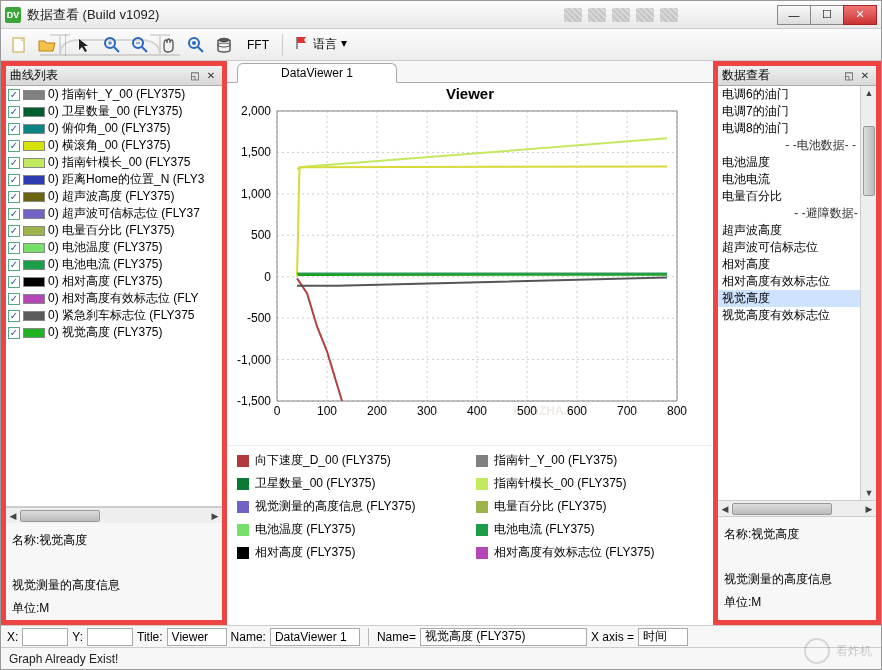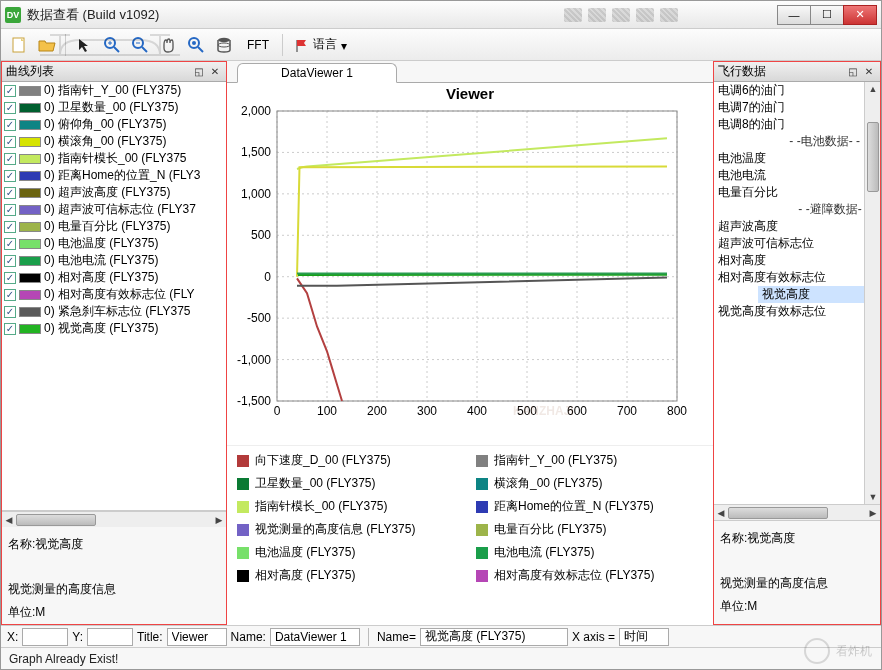--- a/index.html
+++ b/index.html
@@ -12,26 +12,26 @@
 .titlebar .title { flex: 1; font-size: 13px; color: #222; }
 .ghost-icons { display: flex; gap: 6px; opacity: .35; margin-right: 100px;}
 .ghost-icons span { width: 18px; height: 14px; background: repeating-linear-gradient(45deg,#777,#777 2px,#aaa 2px,#aaa 4px); border-radius: 2px;}
 .winbtns { display: flex; }
 .winbtns div { width: 34px; height: 20px; border: 1px solid #888; margin-left: -1px; display: flex; align-items: center; justify-content: center; background: linear-gradient(#f8f8f8,#dcdcdc); font-size: 11px;}
 .winbtns .close { background: linear-gradient(#e77,#c33); color: #fff; border-color: #a22;}
 
 .toolbar { height: 32px; border-bottom: 1px solid #ccc; display: flex; align-items: center; padding: 2px 6px; gap: 4px; background: linear-gradient(#fcfcfc,#ececec);}
 .tbtn { width: 24px; height: 24px; display: flex; align-items: center; justify-content: center; border: 1px solid transparent; border-radius: 3px;}
 .tsep { width:1px; height:22px; background:#ccc; margin:0 2px;}
-.tlang { display:flex; align-items:flex-end; gap:4px; padding:0 6px;}
+.tlang { display:flex; align-items:flex-start; gap:4px; padding:0 6px;}
 
 svg { display:block; }
 
 .content { flex:1; display:flex; min-height:0; }
-.panel { border: 1px solid #ef4444; background:#f7f7f7; display:flex; flex-direction:column; }
+.panel { border: 5px solid #ef4444; background:#f7f7f7; display:flex; flex-direction:column; }
 .panel-head { height:20px; background: linear-gradient(#f0f0f0,#d8d8d8); border-bottom:1px solid #aaa; padding:0 4px; display:flex; align-items:center; font-size:12px;}
 .panel-head .sp { flex:1;}
 .pbtn { width:14px; height:14px; display:flex; align-items:center; justify-content:center; margin-left:2px; font-size:10px; color:#333;}
 
 .left { width:226px; }
 .series-list { flex:1; overflow:hidden; background:#fff; border-bottom:1px solid #ccc; position:relative;}
 .series-row { height:17px; display:flex; align-items:center; padding:0 2px; gap:3px; white-space:nowrap;}
 .chk { width:12px; height:12px; border:1px solid #5a8; background:#fff; display:flex; align-items:center; justify-content:center; color:#358; font-size:10px; line-height:1;}
 .swatch { width:22px; height:10px; border:1px solid #888;}
 .series-row span.lbl { font-size:12px;}
@@ -49,21 +49,21 @@
 svg.chart { position:absolute; left:0; top:18px;}
 .legend { height:180px; overflow:auto; padding:6px 10px; border-top:1px solid #eee;}
 .legend-grid { display:grid; grid-template-columns: 1fr 1fr; gap:6px 12px;}
 .legend-item { display:flex; align-items:center; gap:6px;}
 .lsw { width:12px; height:12px;}
 
 .right { width:168px;}
 .fd-list { flex:1; background:#fff; overflow:hidden; position:relative;}
 .fd-row { height:17px; padding:0 4px; line-height:17px; white-space:nowrap;}
 .fd-row.sep { color:#333;}
-.fd-row.sel { background:#cde3ff;margin-left:44px;}
+.fd-row.sel { background:#cde3ff;}
 .vscroll { position:absolute; right:0; top:0; bottom:0; width:16px; background:#eee; border-left:1px solid #ccc;}
 .vscroll .thumb{position:absolute; left:2px; width:12px; top:40px; height:70px; background:linear-gradient(90deg,#ddd,#bbb); border:1px solid #999; border-radius:2px;}
 .vscroll .arr{position:absolute; left:0; width:16px; height:14px; display:flex; align-items:center; justify-content:center; font-size:9px; color:#444;}
 .vscroll .arr.t{top:0;} .vscroll .arr.b{bottom:0;}
 .right-info { padding:6px 6px; line-height:1.9; border-top:1px solid #ccc; position:relative;}
 
 .status1 { height:22px; border-top:1px solid #ccc; background:#f7f7f7; display:flex; align-items:center; padding:0 6px; gap:4px;}
 .field { display:flex; align-items:center; gap:4px;}
 .field input { height:18px; border:1px solid #aaa; background:#fff; padding:0 4px; font-size:12px;}
 .sep2{width:1px;height:18px;background:#bbb;margin:0 4px;}
@@ -322,32 +322,24 @@
             </div>
             <div class="legend-item">
               <span class="lsw" style="background:#808080"></span>
               <span>指南针_Y_00 (FLY375)</span>
             </div>
             <div class="legend-item">
               <span class="lsw" style="background:#0a7a33"></span>
               <span>卫星数量_00 (FLY375)</span>
             </div>
             <div class="legend-item">
-              <span class="lsw" style="background:#0d8484"></span>
-              <span>横滚角_00 (FLY375)</span>
-            </div>
-            <div class="legend-item">
               <span class="lsw" style="background:#c3e95f"></span>
               <span>指南针模长_00 (FLY375)</span>
             </div>
             <div class="legend-item">
-              <span class="lsw" style="background:#2e3bb3"></span>
-              <span>距离Home的位置_N (FLY375)</span>
-            </div>
-            <div class="legend-item">
               <span class="lsw" style="background:#7362c5"></span>
               <span>视觉测量的高度信息 (FLY375)</span>
             </div>
             <div class="legend-item">
               <span class="lsw" style="background:#9db44a"></span>
               <span>电量百分比 (FLY375)</span>
             </div>
             <div class="legend-item">
               <span class="lsw" style="background:#77e06a"></span>
               <span>电池温度 (FLY375)</span>
@@ -363,21 +355,21 @@
             <div class="legend-item">
               <span class="lsw" style="background:#b546b5"></span>
               <span>相对高度有效标志位 (FLY375)</span>
             </div>
           </div>
       </div>
     </div>
 
     <div class="panel right">
       <div class="panel-head">
-        <span>飞行数据</span>
+        <span>数据查看</span>
         <span class="sp"></span>
         <span class="pbtn">◱</span>
         <span class="pbtn">✕</span>
       </div>
       <div class="fd-list" id="fd-list">
         <div class="fd-row">电调6的油门</div>
           <div class="fd-row">电调7的油门</div>
           <div class="fd-row">电调8的油门</div>
           <div class="fd-row sep" style="text-align: right; padding-right: 20px;">- -电池数据- -</div>
           <div class="fd-row">电池温度</div>
@@ -424,21 +416,21 @@
         <span>Title:</span>
         <input style="width: 60px;" value="Viewer">
       </div>
     <div class="field">
         <span>Name:</span>
         <input style="width: 90px;" value="DataViewer 1">
       </div>
     <div class="sep2"></div>
     <div class="field">
         <span>Name=</span>
-        <input style="width: 148px;" value="视觉高度 (FLY375)">
+        <input style="width: 167px;" value="视觉高度 (FLY375)">
       </div>
     <div class="field">
         <span>X axis =</span>
         <input style="width: 50px;" value="时间">
       </div>
     <div class="wm">
         <span class="bub"></span>
         <span>看炸机</span>
       </div>
   </div>

